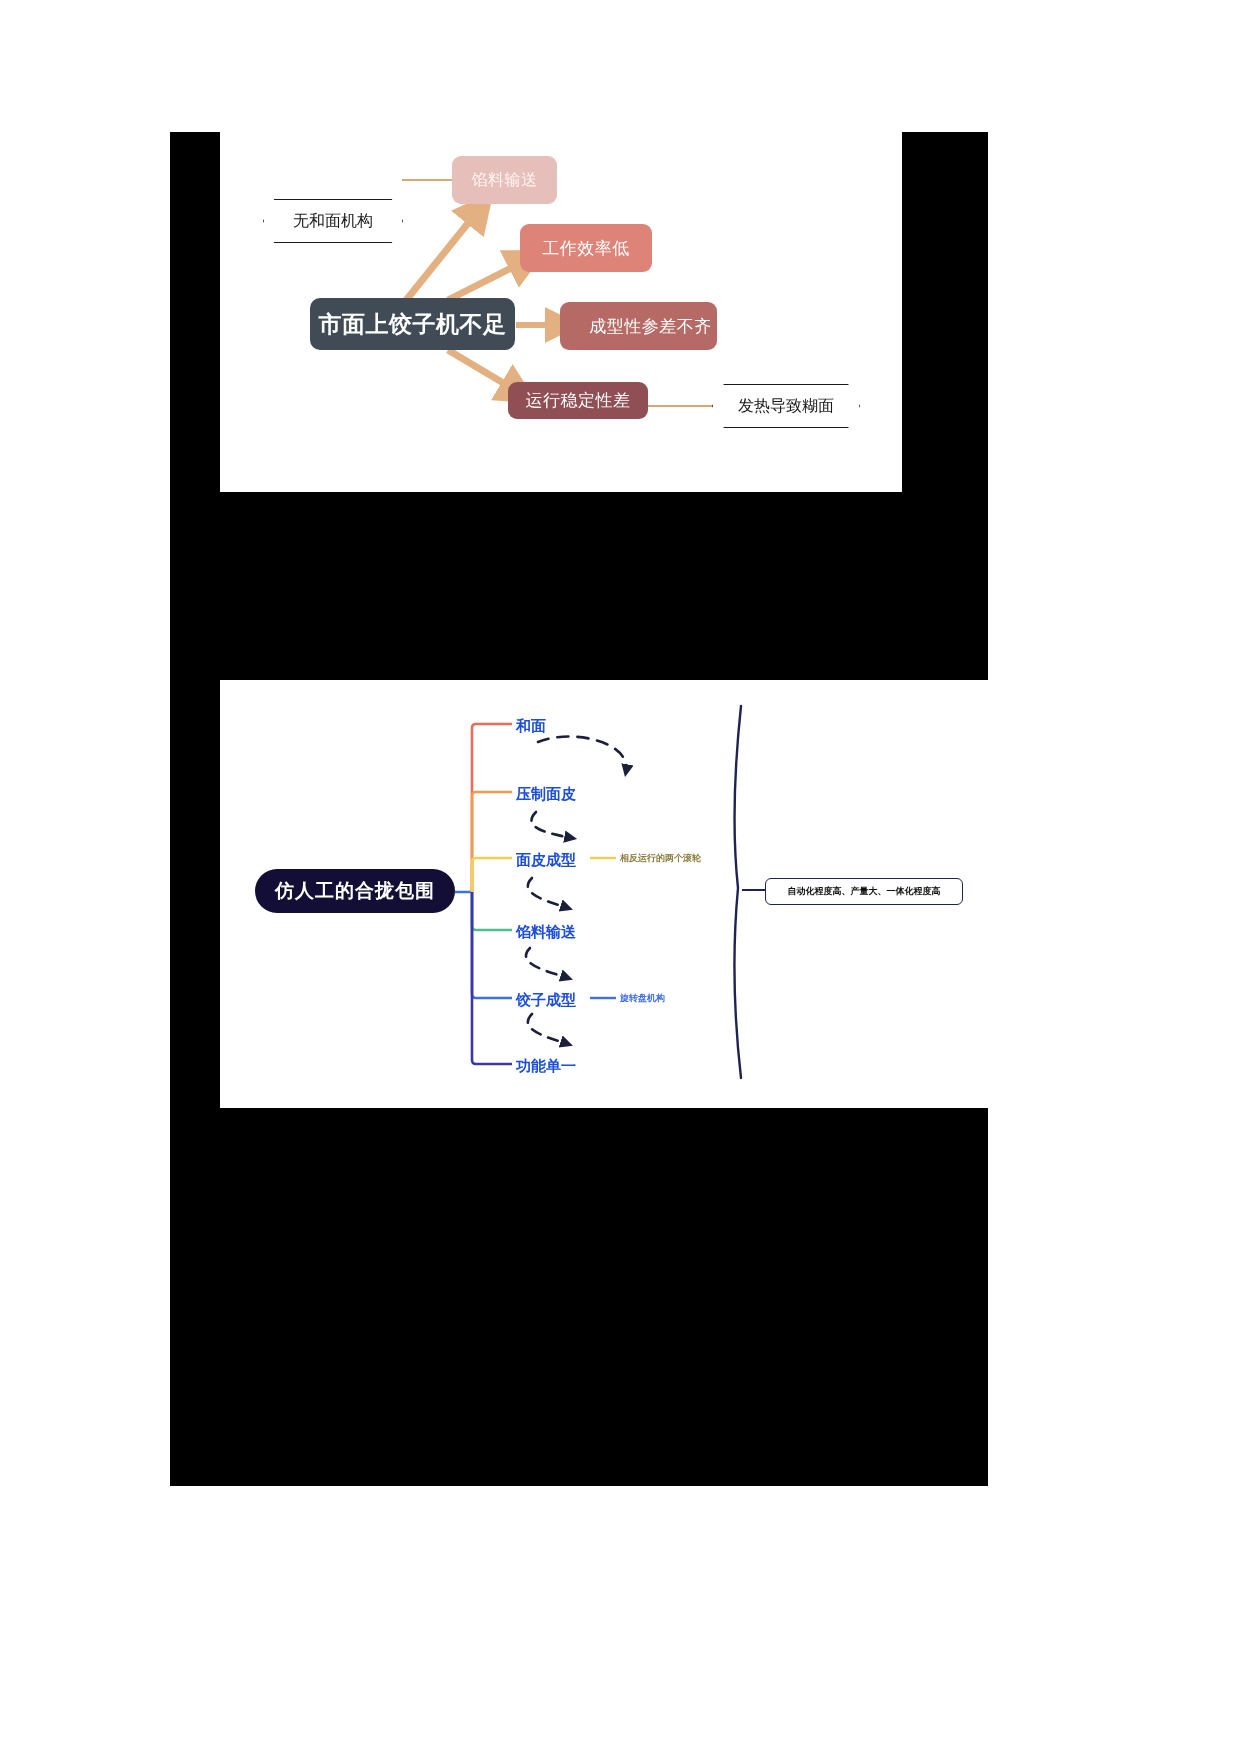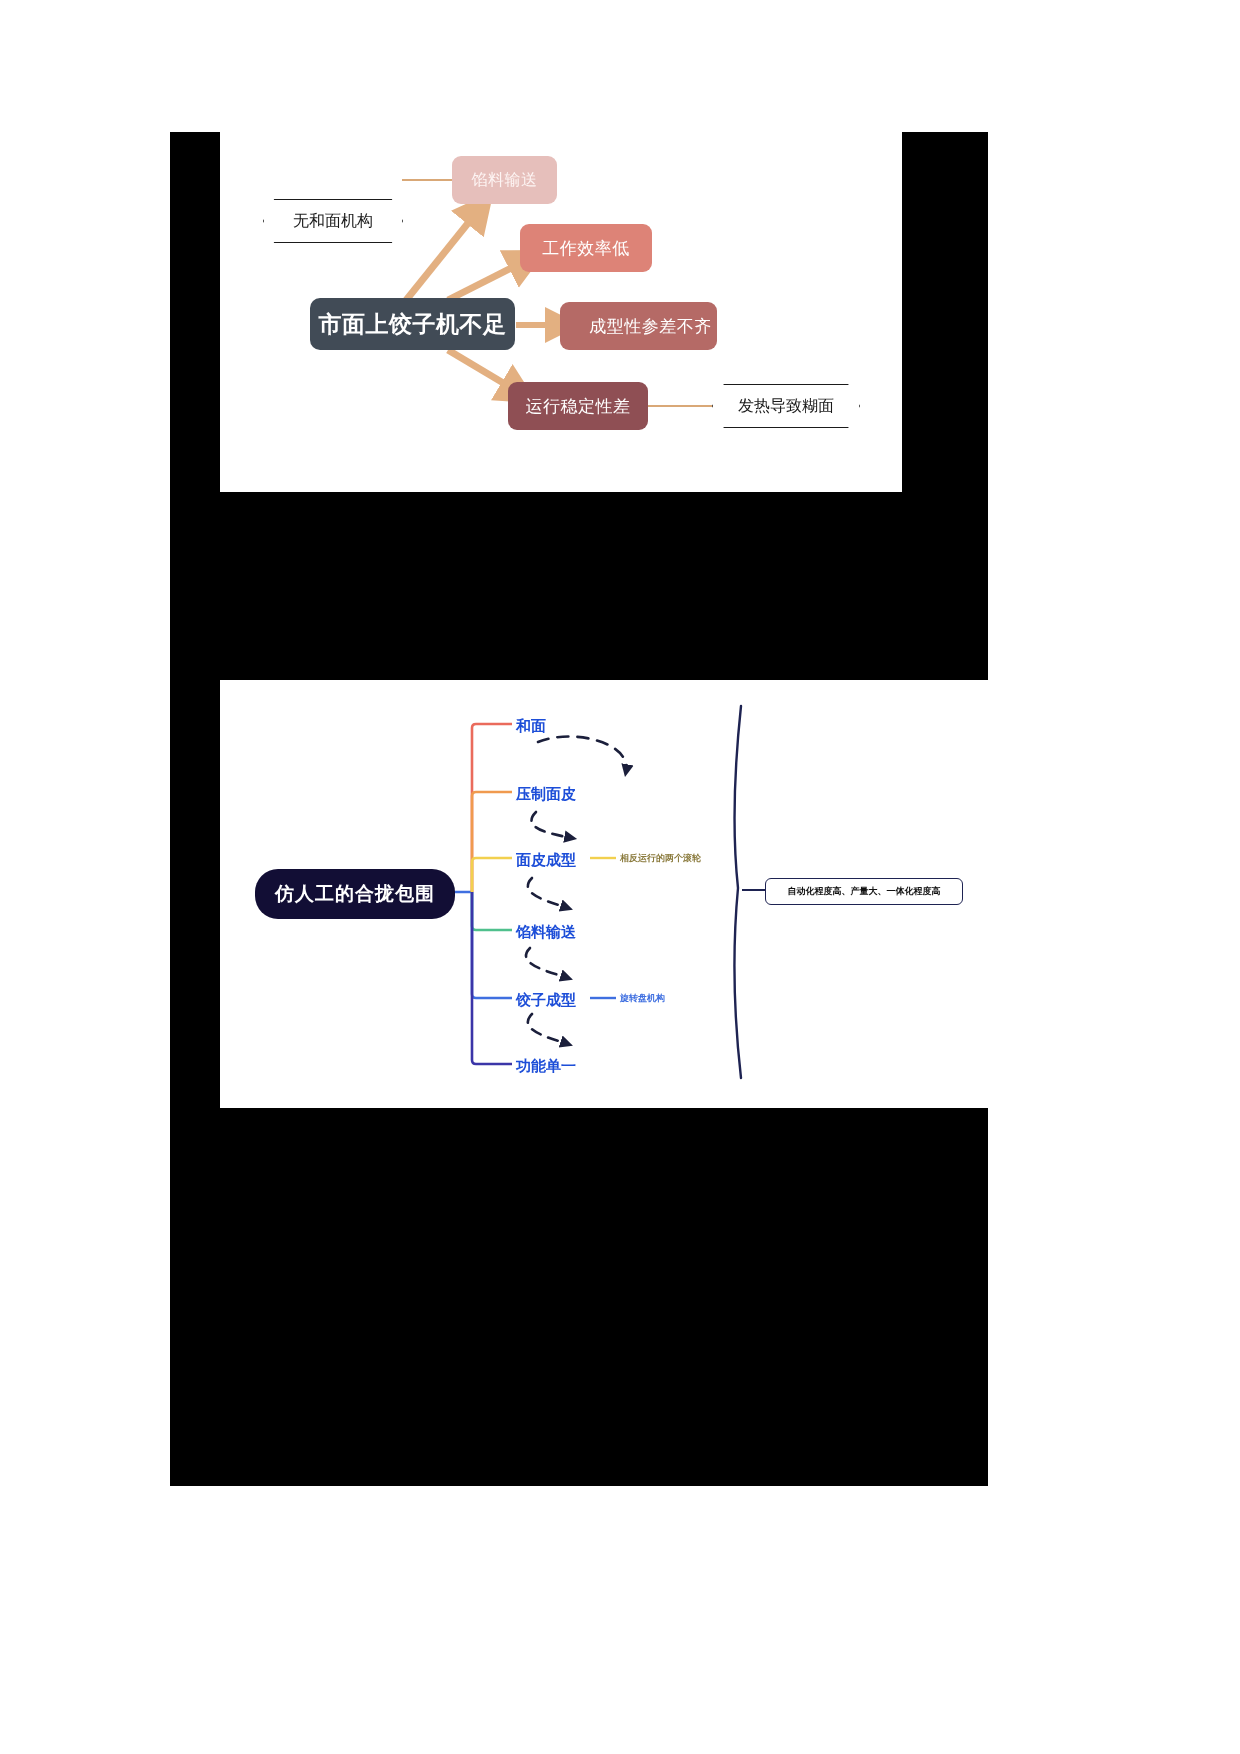--- a/index.html
+++ b/index.html
@@ -37,41 +37,41 @@
   }
   #n-eff{
     left:300px; top:92px; width:132px; height:48px;
     background:#dd8377; font-size:17px;
   }
   #n-form{
     left:340px; top:170px; width:157px; height:48px;
     background:#b56a66; font-size:17px;padding-left:24px;
   }
   #n-stab{
-    left:288px; top:250px; width:140px; height:48px;
+    left:288px; top:250px; width:140px; height:37px;
     background:#8f4f54; font-size:17px;
   }
 
   
   .hex{
     position:absolute;display:flex;align-items:center;justify-content:center;
     color:#1a1a1a;font-size:16px;white-space:nowrap;box-sizing:border-box;
     background:#ffffff;
     border:1.6px solid #1b1b1b;
     clip-path:polygon(8% 0,92% 0,100% 50%,92% 100%,8% 100%,0 50%);
   }
   #h-noflour{left:43px; top:26px; width:140px; height:44px;margin-top:41px;}
   #h-heat   {left:492px; top:252px; width:148px; height:44px;}
 
   
   #d2{position:absolute;left:220px;top:680px;width:768px;height:428px;}
   #d2 svg.edges{position:absolute;left:0;top:0;width:768px;height:428px;overflow:visible;}
 
   #m-root{
-    position:absolute;left:35px;top:189px;width:200px;height:50px;
+    position:absolute;left:35px;top:189px;width:200px;height:44px;
     background:#120e35;color:#ffffff;border-radius:23px;
     display:flex;align-items:center;justify-content:center;
     font-size:19px;font-weight:bold;letter-spacing:1px;white-space:nowrap;
   }
   .branch-label{
     position:absolute;font-size:15px;font-weight:bold;color:#1d4ed8;
     white-space:nowrap;line-height:1;
   }
   .sub-label{
     position:absolute;font-size:9px;font-weight:bold;white-space:nowrap;line-height:1;

